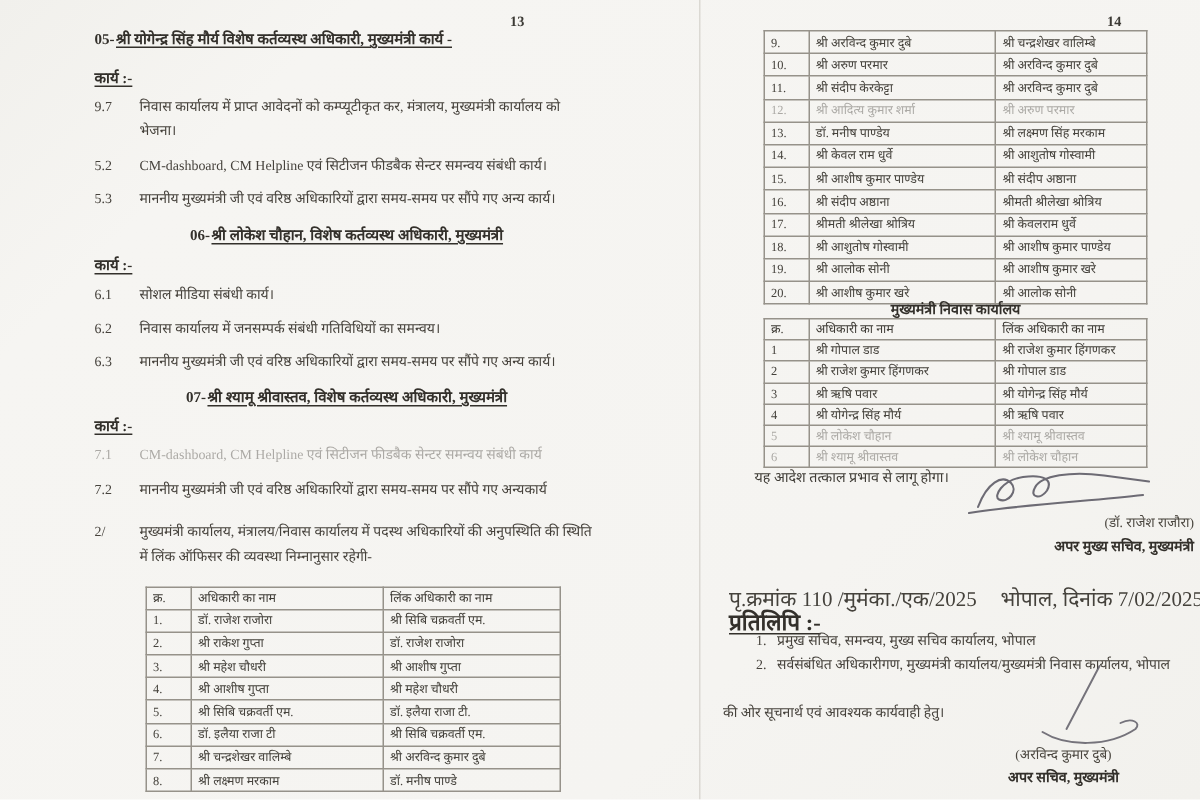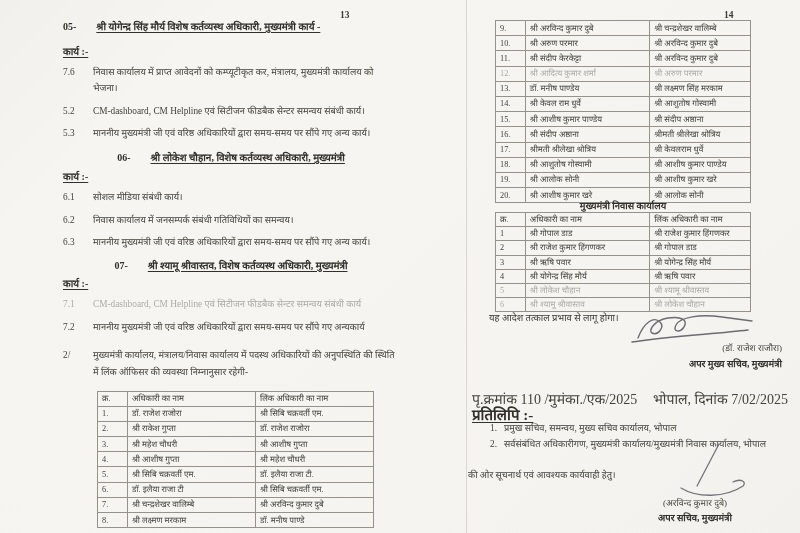--- a/index.html
+++ b/index.html
@@ -5,29 +5,29 @@
   * { margin:0; padding:0; box-sizing:border-box; }
   html,body { width:800px; height:533px; overflow:hidden; }
   body {
     position:relative;
     background:linear-gradient(135deg,#f1f0ec 0%,#f6f5f2 18%,#f5f4f1 70%,#f2f1ed 100%);
     font-family:"Liberation Serif","DejaVu Serif",serif;
     color:#46423c;
   }
   .page { position:absolute; top:0; height:533px;padding-left:16px; }
   .page-left  { left:0;   width:466px; }
-  .page-right { left:462px; width:276px; }
+  .page-right { left:476px; width:276px; }
   .seam { position:absolute; left:466px; top:0; width:1px; height:533px;
           background:rgba(150,145,133,.28); }
   .pageno { position:absolute; font-size:9.5px; font-weight:bold; color:#3c3a35; }
 
   
   .l-content { position:absolute; left:63px; top:20px; width:336px; }
   .sec-head { font-weight:bold; font-size:10px; color:#33302b; line-height:1.35; }
-  .sec-head .hu { text-decoration:underline; text-underline-offset:2px; margin-left:20px; }
+  .sec-head .hu { text-decoration:underline; text-underline-offset:2px; margin-left:1px; }
   .sec-head.centered { text-align:center; }
   .karya { font-weight:bold; font-size:10px; color:#33302b; margin-top:10px; }
   .karya span { text-decoration:underline; text-underline-offset:2px; }
   .duty { display:flex; margin-top:6px; font-size:9.3px; line-height:1.78; }
   .duty .num { width:30px; flex:0 0 30px; }
   .duty .txt { flex:1; }
   .faded { opacity:.42; }
   .link-para { display:flex; margin-top:12px; font-size:9.3px; line-height:1.78; }
   .link-para .num { width:30px; flex:0 0 30px; }
 
@@ -79,21 +79,21 @@
 
   <div class="l-content">
 
     <div class="sec-head">
       <span>05-</span><span class="hu">श्री योगेन्द्र सिंह मौर्य विशेष कर्तव्यस्थ अधिकारी, मुख्यमंत्री कार्य -</span>
     </div>
     <div class="karya">
       <span>कार्य :-</span>
     </div>
     <div class="duty">
-      <span class="num">7.6</span>
+      <span class="num">9.7</span>
       <span class="txt">निवास कार्यालय में प्राप्त आवेदनों को कम्प्यूटीकृत कर, मंत्रालय, मुख्यमंत्री कार्यालय को भेजना।</span>
     </div>
     <div class="duty">
       <span class="num">5.2</span>
       <span class="txt">CM-dashboard, CM Helpline एवं सिटीजन फीडबैक सेन्टर समन्वय संबंधी कार्य।</span>
     </div>
     <div class="duty">
       <span class="num">5.3</span>
       <span class="txt">माननीय मुख्यमंत्री जी एवं वरिष्ठ अधिकारियों द्वारा समय-समय पर सौंपे गए अन्य कार्य।</span>
     </div>

